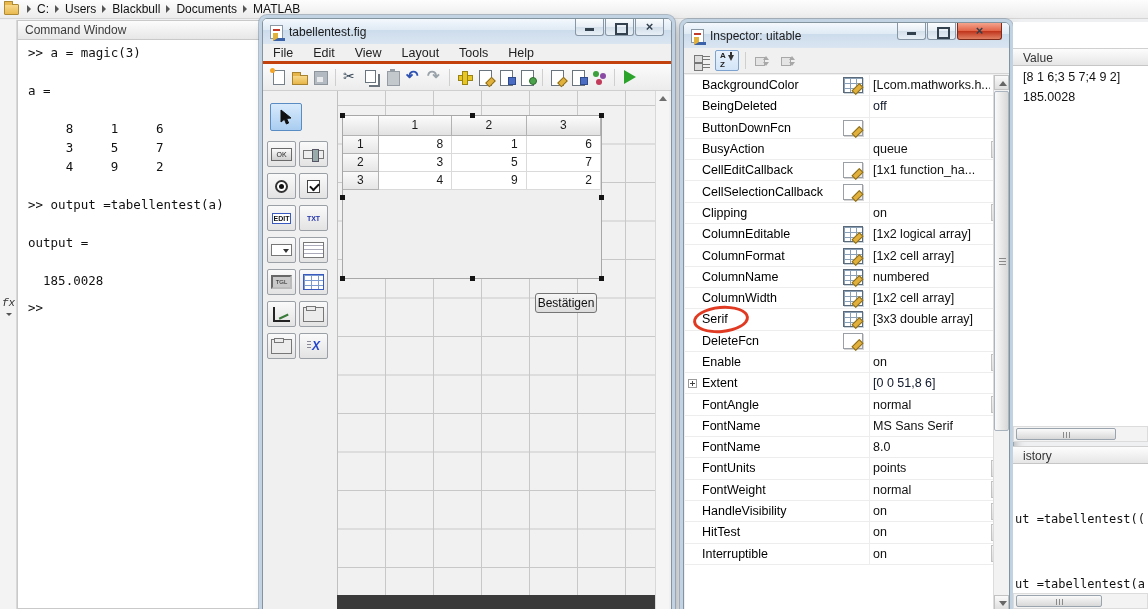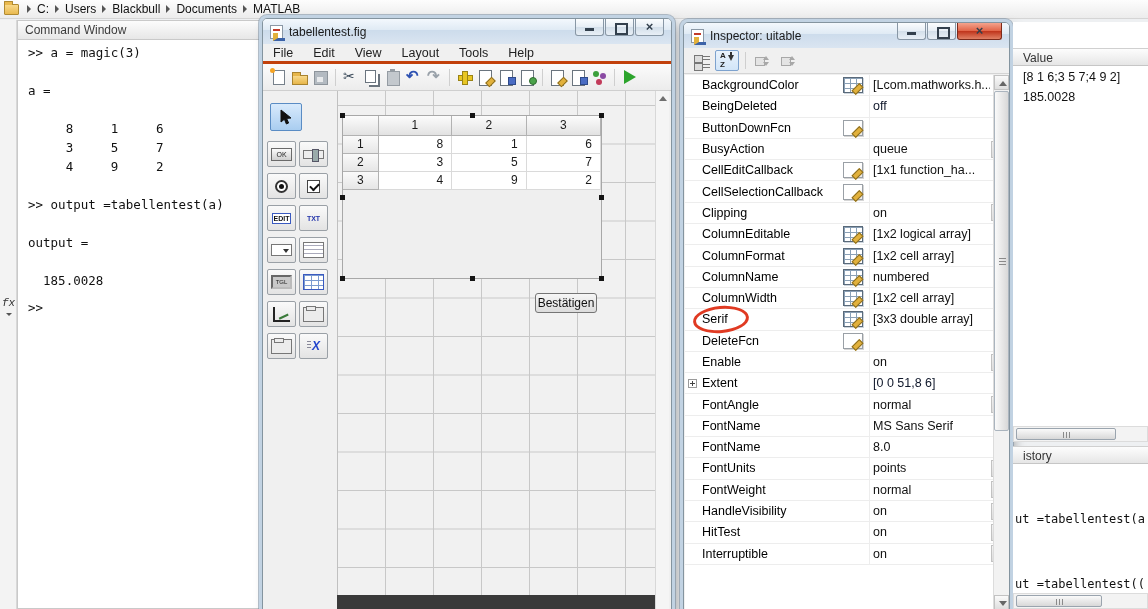--- a/index.html
+++ b/index.html
@@ -585,22 +585,22 @@
       <div>185.0028</div>
     </div>
     <div class="frag-hsb">
       <span class="frag-thumb grip"></span>
     </div>
   </div>
 
   <div class="hist-frag">
     <div class="frag-header">istory</div>
     <div class="hist-lines mono">
+      <div>ut =tabellentest((</div>
       <div>ut =tabellentest(a</div>
-      <div>ut =tabellentest((</div>
       
       
       
       
     </div>
     <div class="frag-hsb" style="bottom:0;">
       <span class="frag-thumb grip" style="width:86px;"></span>
     </div>
   </div>
 

